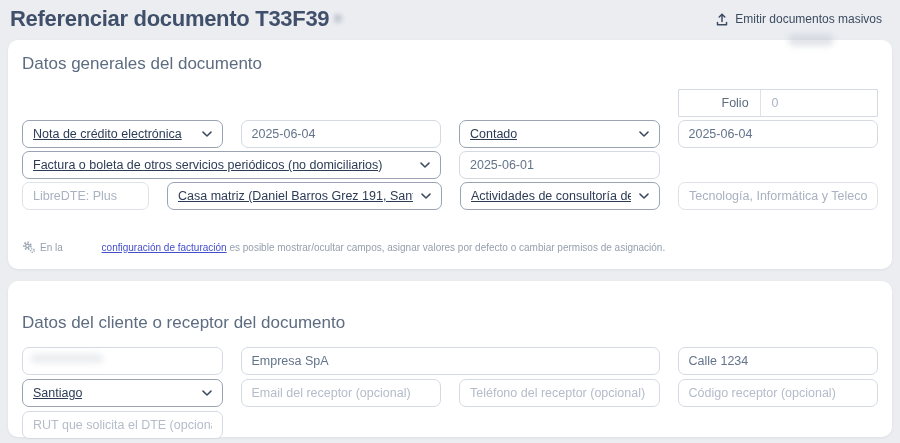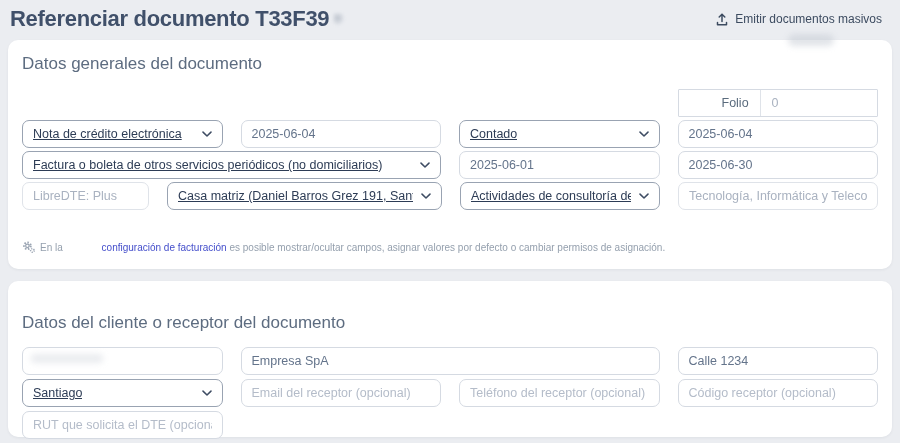--- a/index.html
+++ b/index.html
@@ -97,21 +97,21 @@
   }
   .smudge-tr {
     position:absolute; top:-6px; right:58px; width:46px; height:12px;
     background:#c3c9d2; border-radius:6px;
     filter: blur(3px); opacity:.5; pointer-events:none;
   }
   .note {
     margin: 31px 0 0 0; display: flex; align-items: center; gap: 5px;
     font-size: 10px; color: #95a0ae;
   }
-  .note a { color: #444ecb; cursor: pointer; font-weight: 500; padding-left: 36px; }
+  .note a { color: #444ecb; text-decoration: underline; cursor: pointer; font-weight: 500; padding-left: 36px; }
 </style>
 </head>
 <body>
 
 <div class="topbar">
   <h1 class="page-title">Referenciar documento T33F39</h1>
   <span class="title-smudge"></span>
   <div class="spacer"></div>
   <button class="bulk-btn">
     <svg width="14" height="14" viewBox="0 0 14 14">
@@ -150,21 +150,20 @@
     </div>
     <input class="ctl" value="2025-06-04" style="">
 
     <div class="ctl select span2">
       <span class="sel-text">Factura o boleta de otros servicios periódicos (no domiciliarios)</span>
       <svg width="10" height="6" viewBox="0 0 10 6">
           <path d="M1 1.1 5 5 9 1.1" fill="none" stroke="#3e4c63" stroke-width="1.5" stroke-linecap="round" stroke-linejoin="round"></path>
         </svg>
     </div>
     <input class="ctl" value="2025-06-01" style="">
-    <input class="ctl" value="2025-06-30" style="">
 
     <div class="row-flex">
       <input class="ctl muted w-issuer" value="LibreDTE: Plus" style="">
       <div class="ctl select w-branch">
         <span class="sel-text">Casa matriz (Daniel Barros Grez 191, Santa Cruz)</span>
         <svg width="10" height="6" viewBox="0 0 10 6">
             <path d="M1 1.1 5 5 9 1.1" fill="none" stroke="#3e4c63" stroke-width="1.5" stroke-linecap="round" stroke-linejoin="round"></path>
           </svg>
       </div>
       <div class="ctl select w-col">

